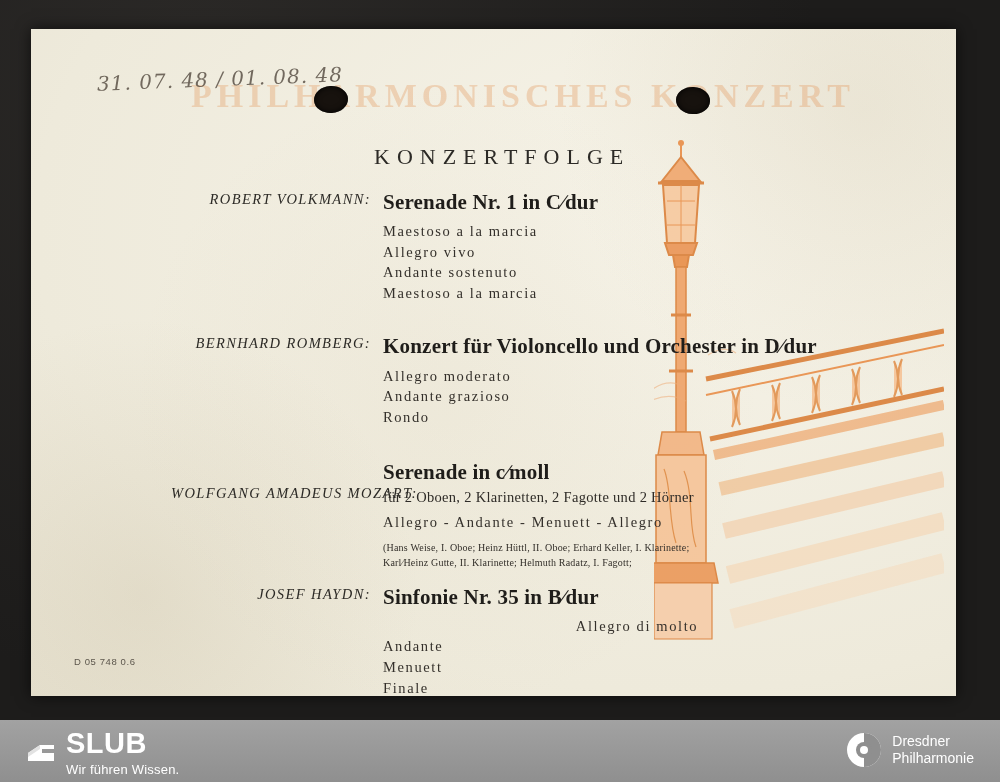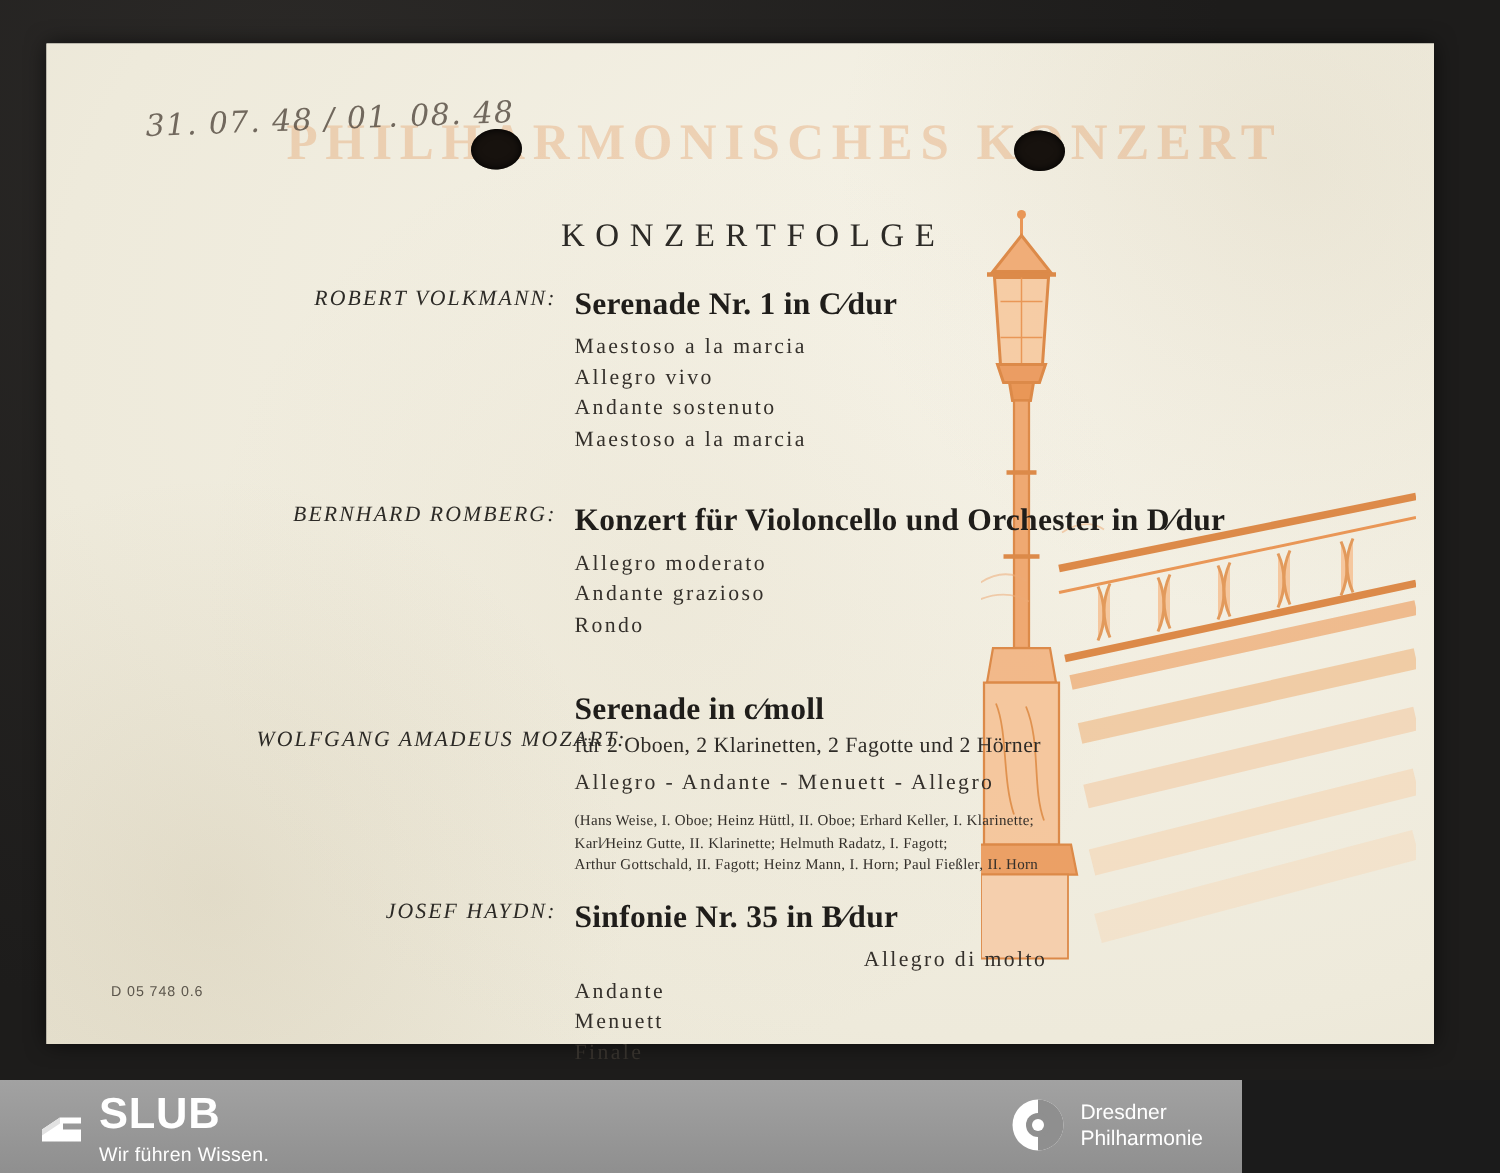--- a/index.html
+++ b/index.html
@@ -187,21 +187,21 @@
     font-size: 9.5px;
     letter-spacing: 0.6px;
     color: #5c564c;
   }
 
   
   #footer-bar {
     position: absolute;
     left: 0;
     top: 720px;
-    width: 828px;
+    width: 1000px;
     height: 62px;
     background: #9a9a9a;
     background: linear-gradient(180deg, #a2a2a2 0%, #8f8f8f 100%);
   }
   #slub-logo-group {
     position: absolute;
     left: 26px;
     top: 9px;
     display: flex;
     align-items: flex-start;
@@ -346,21 +346,20 @@
 
     <div class="program-entry" style="margin-top:34px;">
       <div class="composer" style="top:24px;text-align:right;">WOLFGANG AMADEUS MOZART:</div>
       <div class="entry-body">
         <div class="work-title">Serenade in c∕moll</div>
         <div class="instrumentation">für 2 Oboen, 2 Klarinetten, 2 Fagotte und 2 Hörner</div>
         <div class="movements-inline">Allegro - Andante - Menuett - Allegro</div>
         <div class="performers">
           <div>(Hans Weise, I. Oboe; Heinz Hüttl, II. Oboe; Erhard Keller, I. Klarinette;</div>
           <div>Karl∕Heinz Gutte, II. Klarinette; Helmuth Radatz, I. Fagott;</div>
-          <div>Arthur Gottschald, II. Fagott; Heinz Mann, I. Horn; Paul Fießler, II. Horn</div>
         </div>
       </div>
     </div>
 
     <div class="program-entry" style="margin-top:16px;">
       <div class="composer">JOSEF HAYDN:</div>
       <div class="entry-body">
         <div class="work-title">Sinfonie Nr. 35 in B∕dur</div>
         <div class="movement" style="margin-top:7px;text-align:center;">Allegro di molto</div>
         <div class="movement">Andante</div>

